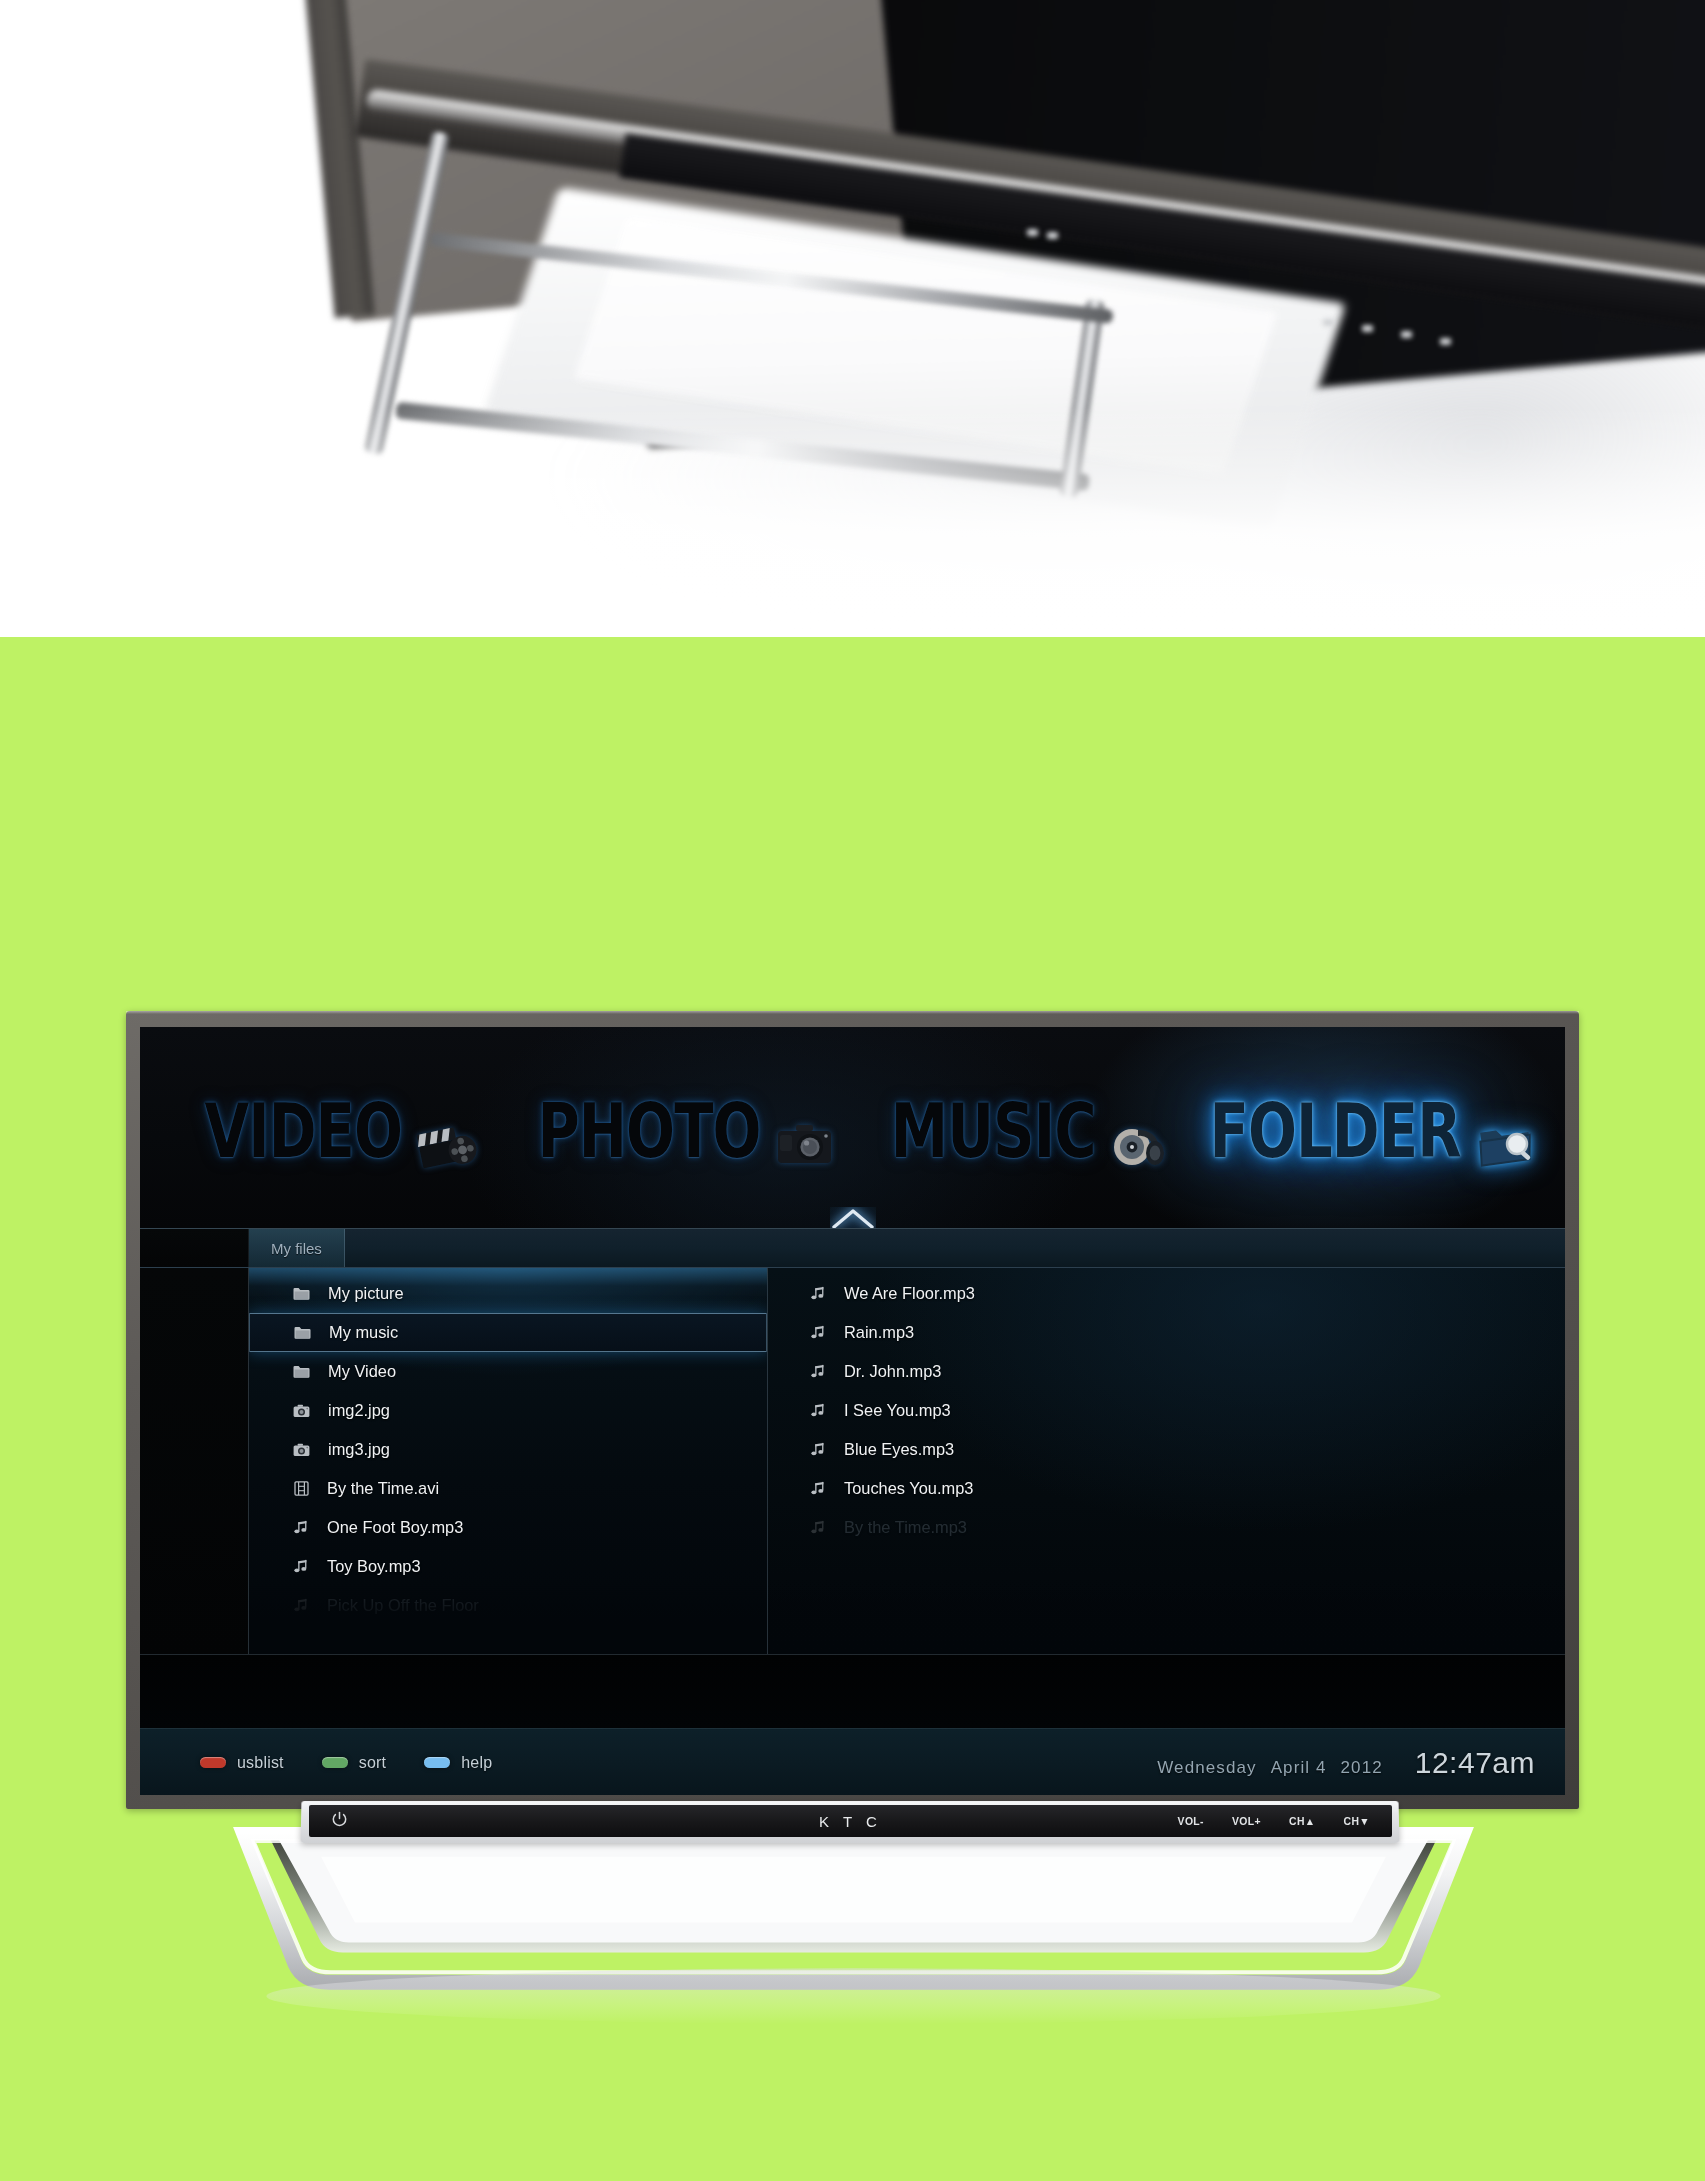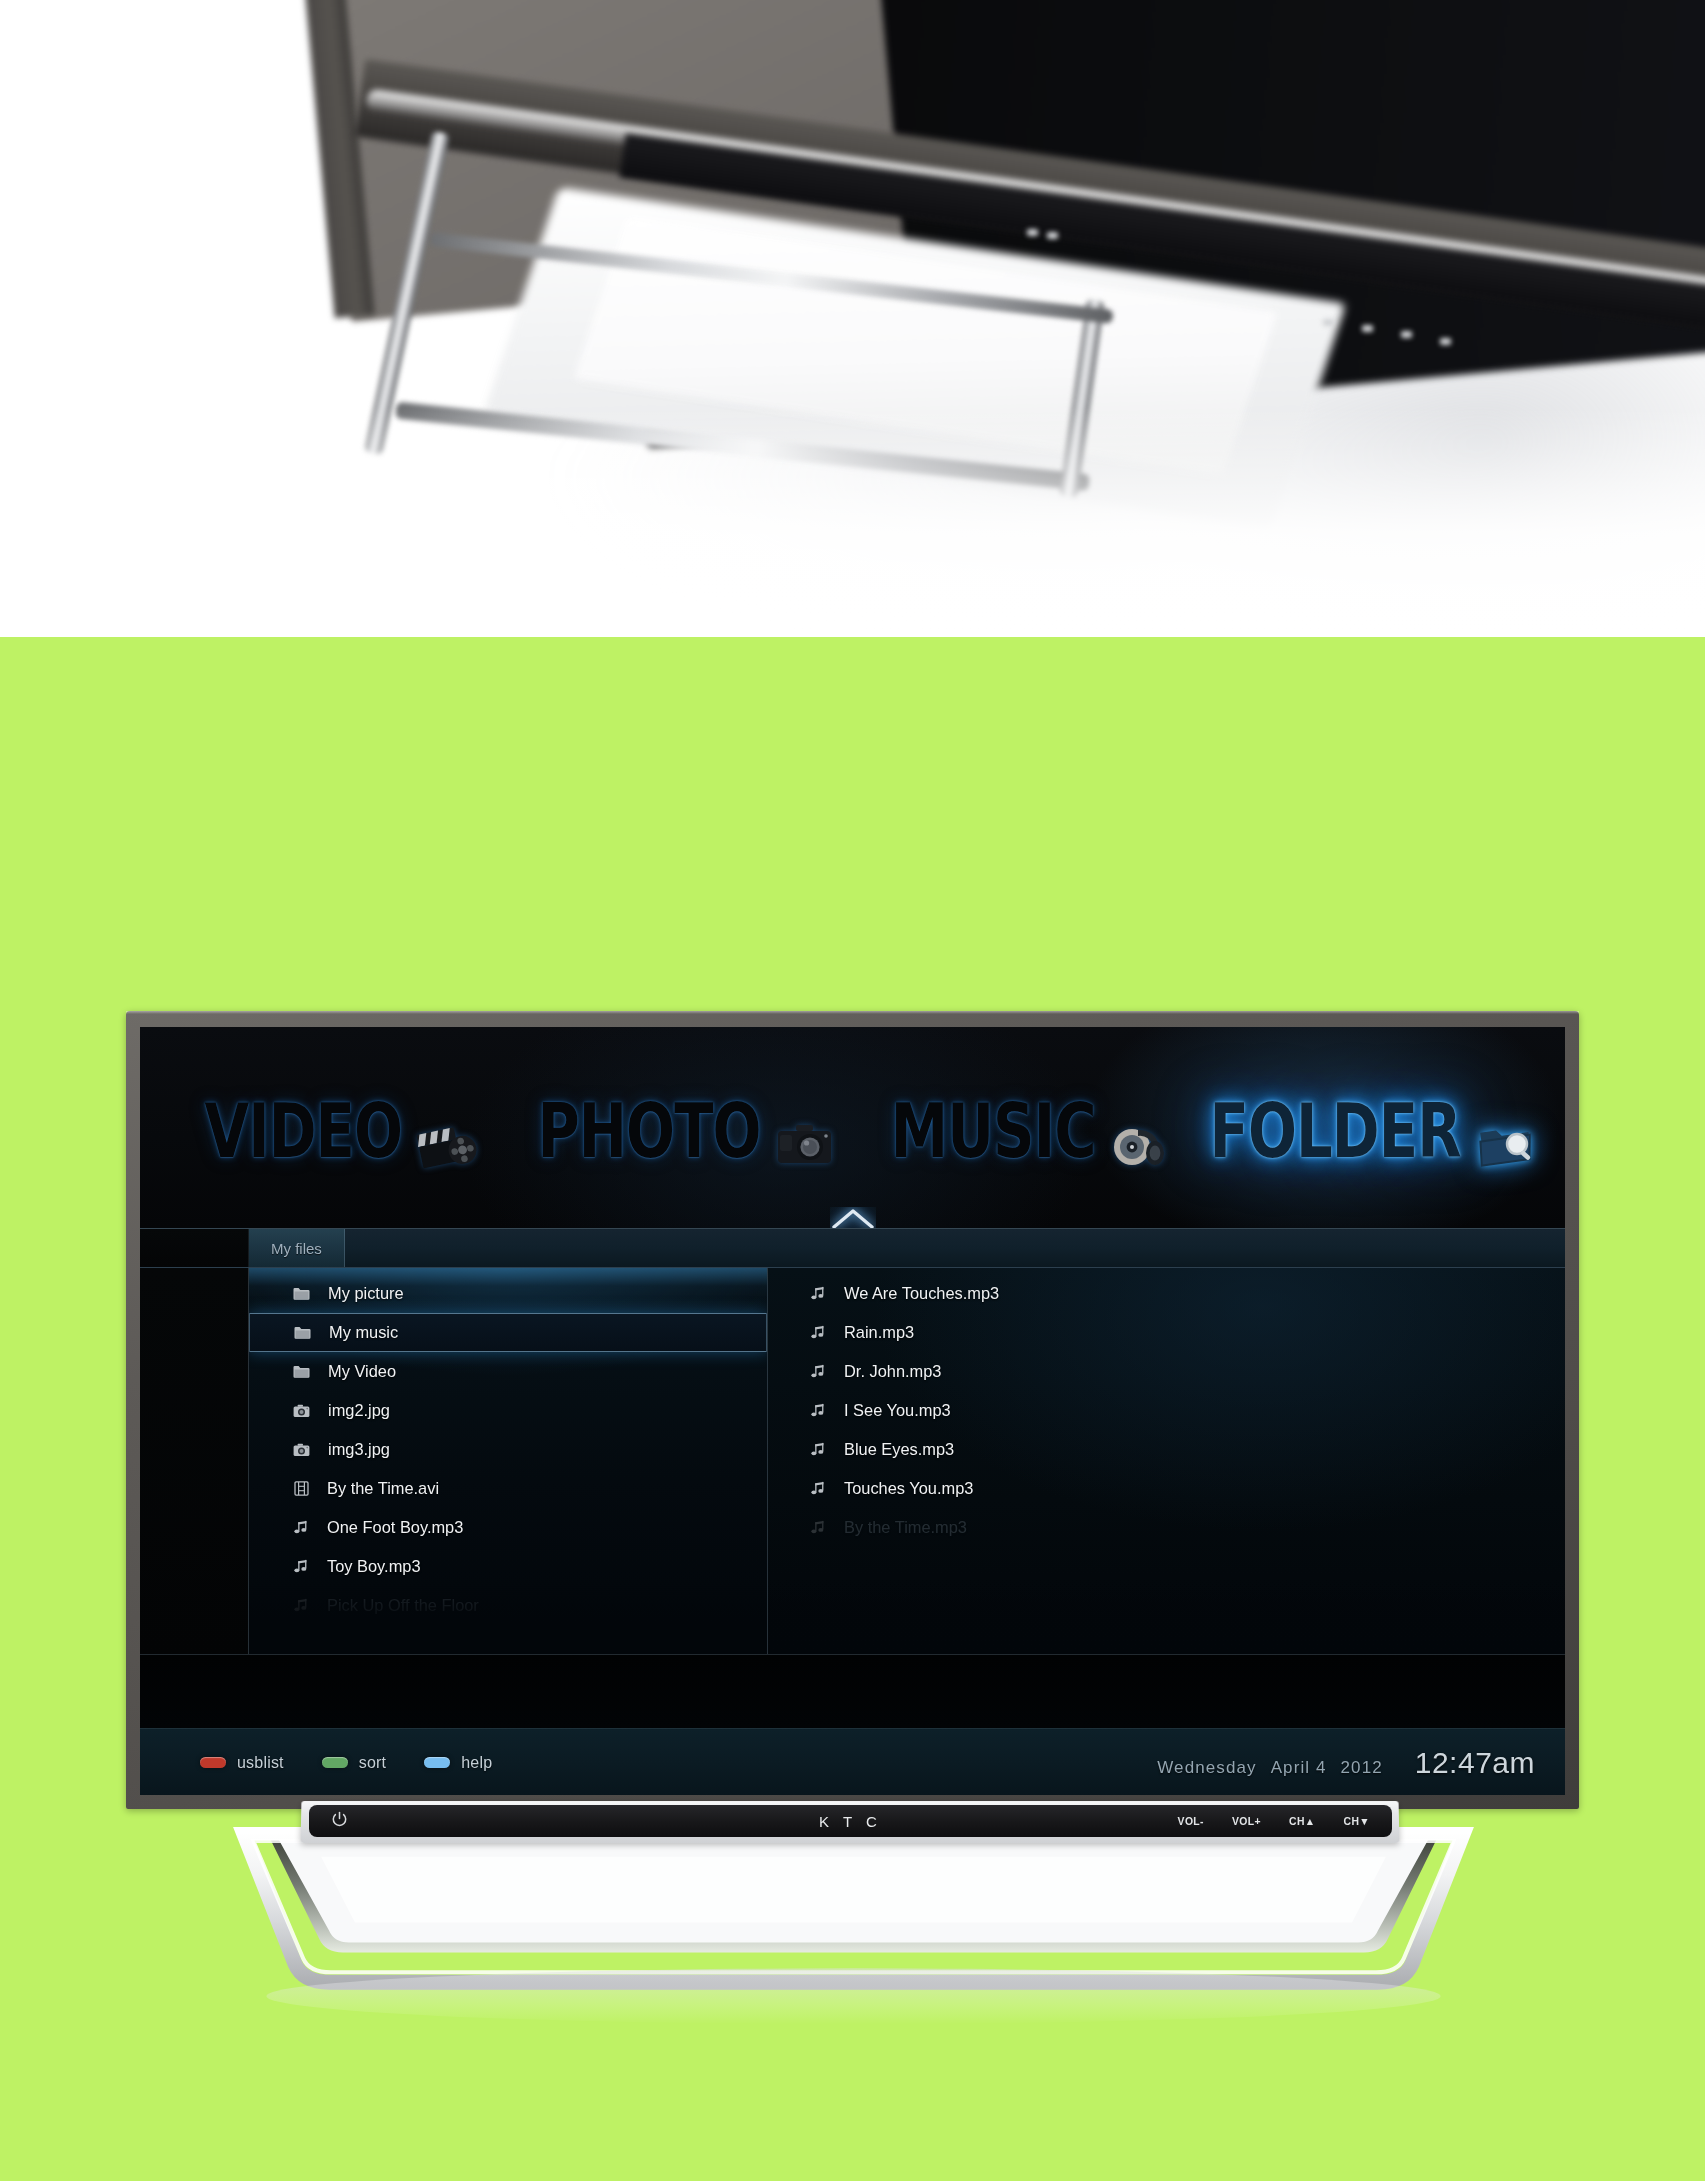--- a/index.html
+++ b/index.html
@@ -381,21 +381,21 @@
     background: linear-gradient(180deg, #f7f8f9 0%, #e6e7e9 30%, #cfd1d4 100%);
     border-radius: 3px;
     transform: perspective(896px) rotateX(2deg);
     box-shadow: 0 2px 6px rgba(0,0,0,0.25);
   }
   #tv-controlstrip {
     position: absolute;
     left: 183px; top: 794px;
     width: 1083px; height: 32px;
     background: linear-gradient(180deg, #26262a 0%, #171719 55%, #0e0e10 100%);
-    border-radius: 8px;
+    border-radius: 2px;
     display: flex;
     align-items: center;
     padding: 0 22px;
   }
   #power-icon { flex: 0 0 auto; }
   #brand {
     position: absolute;
     left: 50%;
     transform: translateX(-50%);
     font-size: 15px;
@@ -715,21 +715,21 @@
                 <div class="file-row">
                   <span class="fi">
                     <svg xmlns="http://www.w3.org/2000/svg" width="15" height="15" viewBox="0 0 15 15">
                       <path d="M4.2 2.3 L12.4 0.9 L12.4 3.2 L4.2 4.6 Z" fill="#b9bec3"></path>
                       <rect x="4.2" y="2.3" width="1.3" height="8.6" fill="#b9bec3"></rect>
                       <rect x="11.1" y="0.9" width="1.3" height="8.6" fill="#b9bec3"></rect>
                       <ellipse cx="2.9" cy="11.3" rx="2.5" ry="1.9" fill="#b9bec3"></ellipse>
                       <ellipse cx="9.8" cy="9.9" rx="2.5" ry="1.9" fill="#b9bec3"></ellipse>
                     </svg>
                   </span>
-                  <span class="file-name">We Are Touches.mp3</span>
+                  <span class="file-name">We Are Floor.mp3</span>
                 </div>
                 <div class="file-row">
                   <span class="fi">
                     <svg xmlns="http://www.w3.org/2000/svg" width="15" height="15" viewBox="0 0 15 15">
                       <path d="M4.2 2.3 L12.4 0.9 L12.4 3.2 L4.2 4.6 Z" fill="#b9bec3"></path>
                       <rect x="4.2" y="2.3" width="1.3" height="8.6" fill="#b9bec3"></rect>
                       <rect x="11.1" y="0.9" width="1.3" height="8.6" fill="#b9bec3"></rect>
                       <ellipse cx="2.9" cy="11.3" rx="2.5" ry="1.9" fill="#b9bec3"></ellipse>
                       <ellipse cx="9.8" cy="9.9" rx="2.5" ry="1.9" fill="#b9bec3"></ellipse>
                     </svg>

